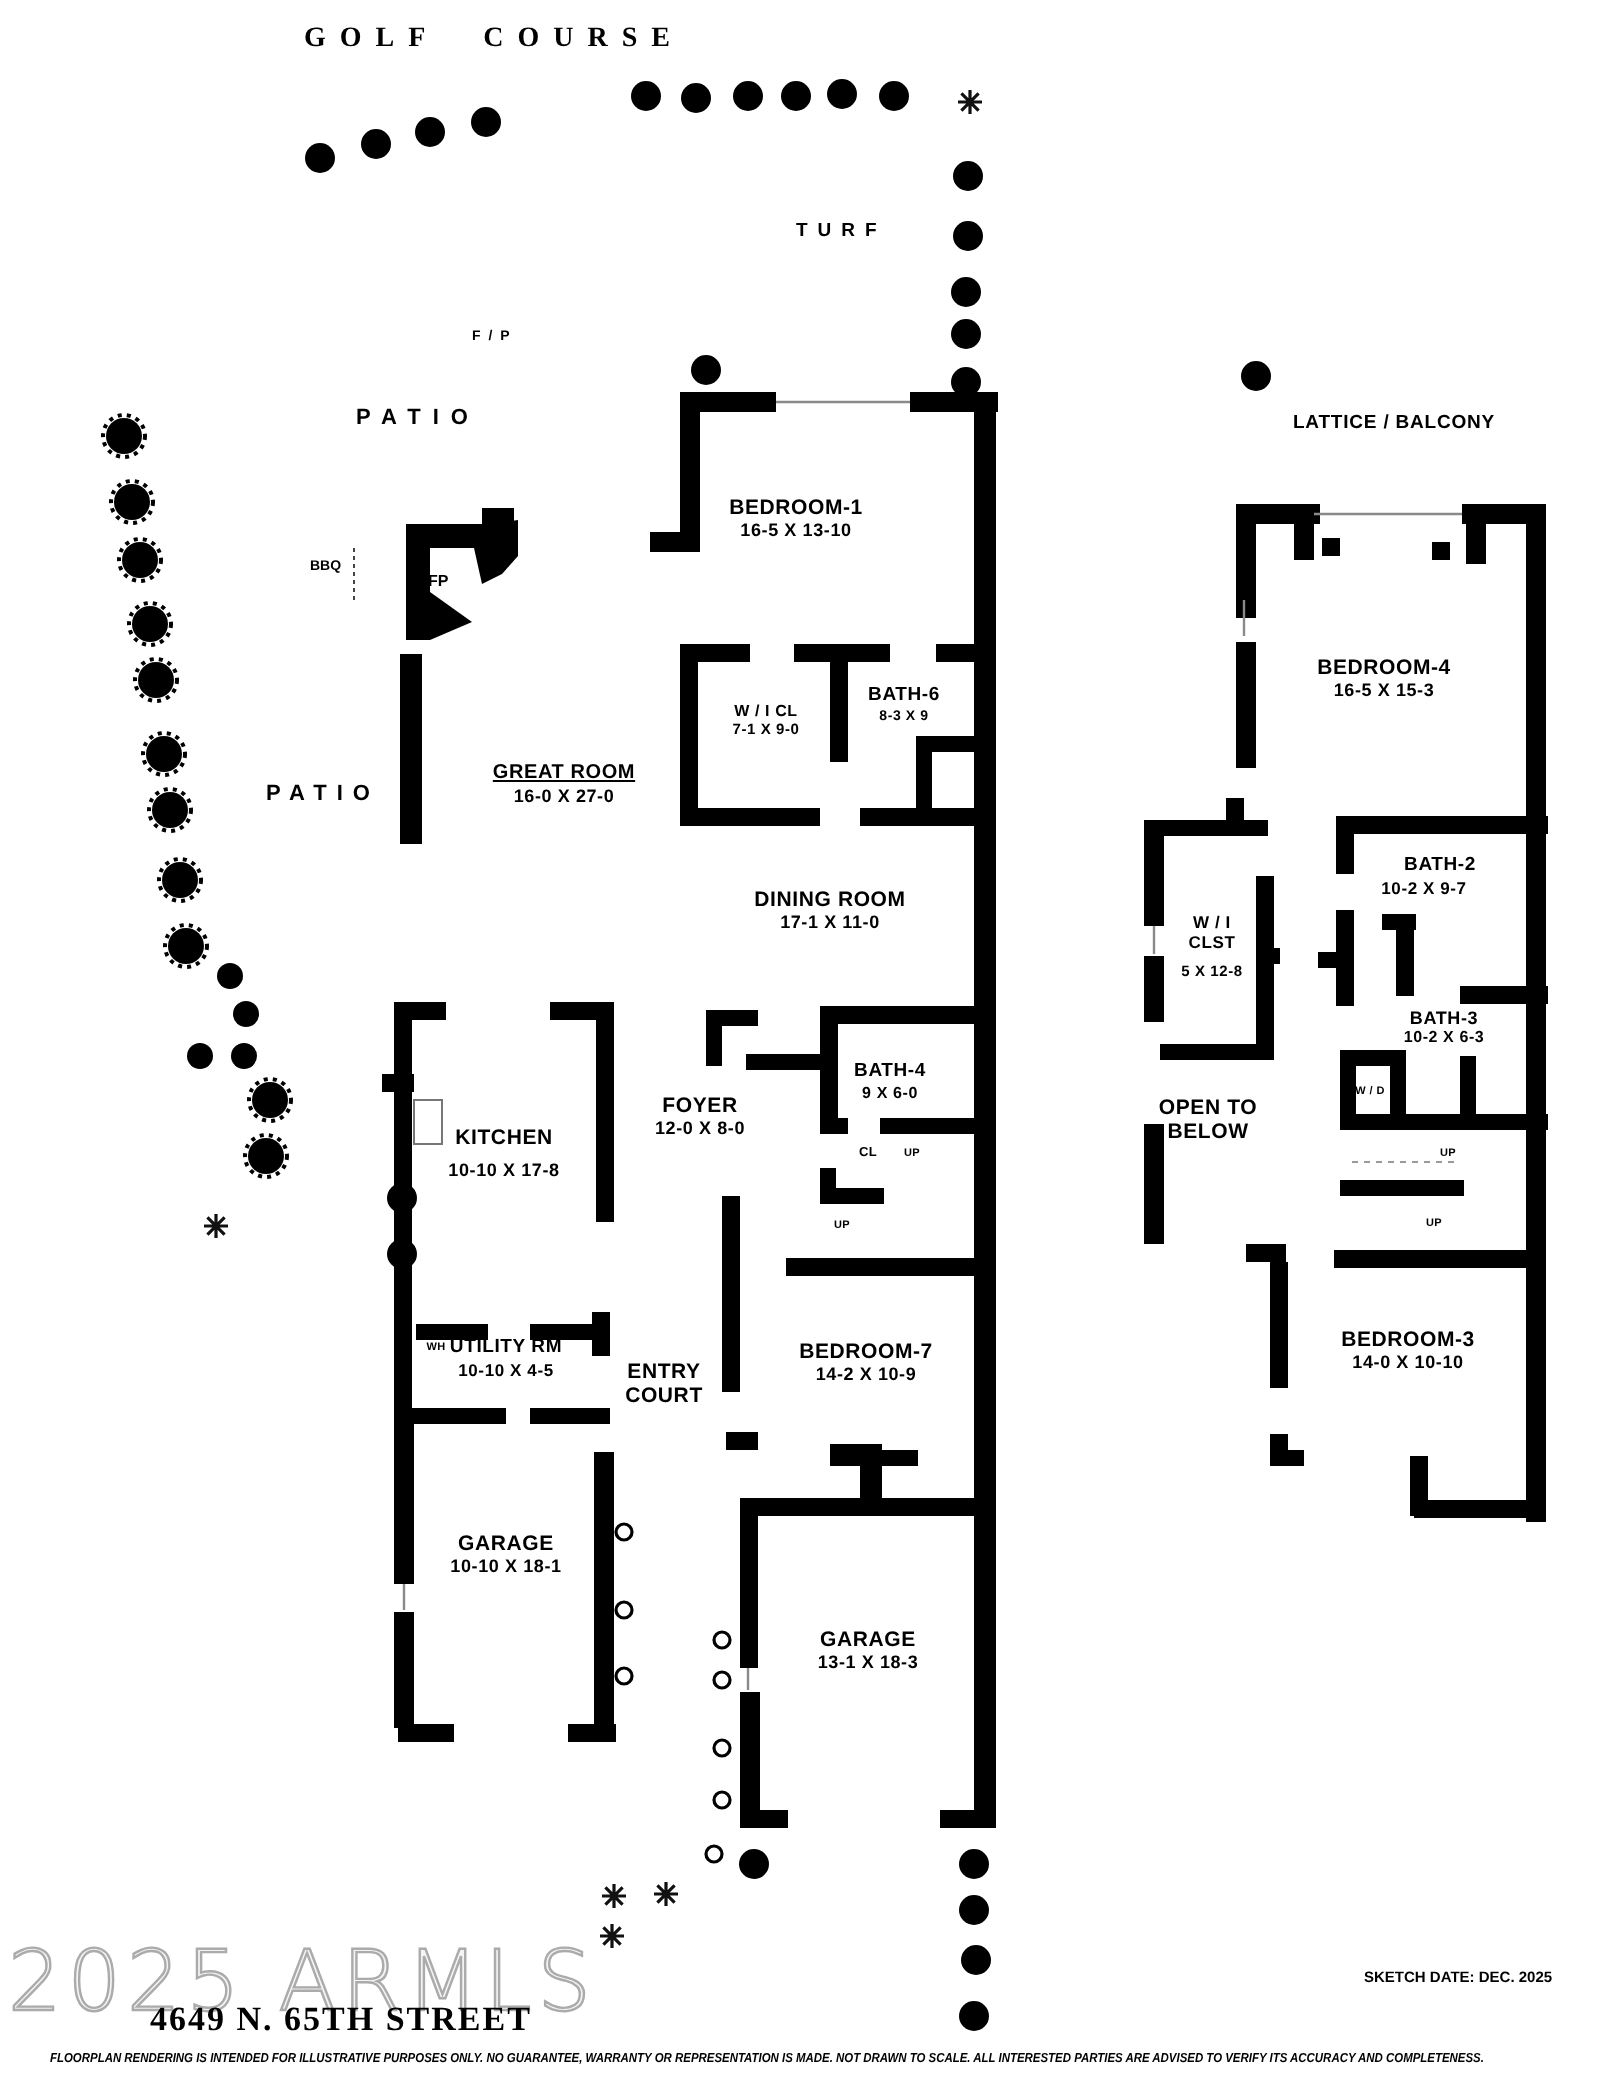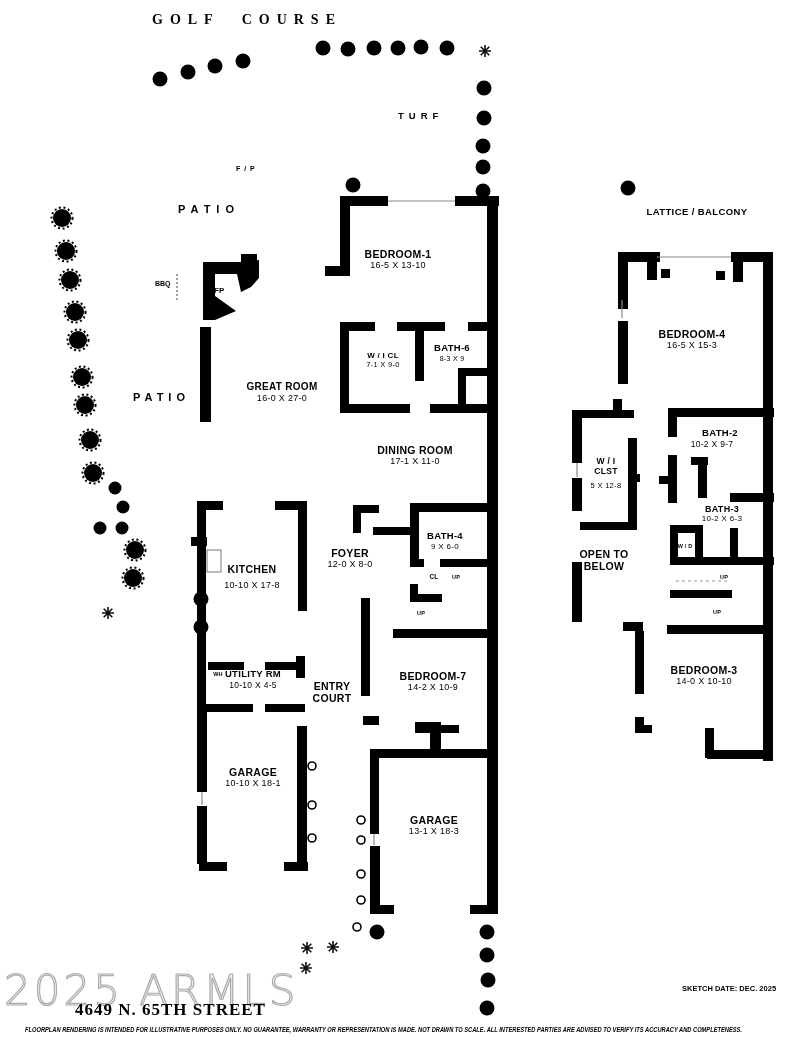--- a/index.html
+++ b/index.html
@@ -1,21 +1,21 @@
 <!DOCTYPE html>
 <html><head>
 <meta charset="utf-8">
 <style>
   html,body{margin:0;padding:0;background:#ffffff;}
   #sheet{position:relative;width:800px;height:1042px;background:#ffffff;overflow:hidden;
          font-family:"Liberation Sans",sans-serif;color:#000;}
   #walls{position:absolute;left:0;top:0;}
   .room{position:absolute;transform:translateX(-50%);text-align:center;z-index:5;}
   .rname{font-weight:bold;font-size:10.5px;letter-spacing:.3px;white-space:nowrap;line-height:1.15;}
-  .rdims{font-weight:normal;font-size:9px;letter-spacing:.3px;white-space:nowrap;line-height:1.3;}
+  .rdims{font-weight:bold;font-size:9px;letter-spacing:.3px;white-space:nowrap;line-height:1.3;}
   .wrap .rname{white-space:normal;}
   .small-label{position:absolute;font-weight:bold;font-size:6.5px;letter-spacing:.2px;z-index:5;transform:translateX(-50%);white-space:nowrap;}
   .tiny{font-size:5.5px;}
   .site-label{position:absolute;font-weight:bold;z-index:4;white-space:nowrap;}
   #golf-course{left:152px;top:12px;font-family:"Liberation Serif",serif;font-weight:600;
                font-size:14px;letter-spacing:7px;word-spacing:12px;}
   #turf{left:398px;top:110px;font-size:9.5px;letter-spacing:5px;}
   #patio-upper{left:178px;top:203px;font-size:11px;letter-spacing:6px;}
   #patio-lower{left:133px;top:391px;font-size:11px;letter-spacing:5px;}
   #fp-marker{left:236px;top:165px;font-size:7px;letter-spacing:1px;}
@@ -221,21 +221,21 @@
   </div>
   <div class="room" style="left:383px;top:351px;">
     <div class="rname" style="font-size:8px;">W / I  CL</div>
     <div class="rdims" style="font-size:7.5px;">7-1 X 9-0</div>
   </div>
   <div class="room" style="left:452px;top:343px;">
     <div class="rname" style="font-size:9.5px;">BATH-6</div>
     <div class="rdims" style="font-size:7px;">8-3 X 9</div>
   </div>
   <div class="room" style="left:282px;top:381px;">
-    <div class="rname" style="font-size:10px;">GREAT ROOM</div>
+    <div class="rname" style="font-size:10px;text-decoration:underline;">GREAT ROOM</div>
     <div class="rdims">16-0 X 27-0</div>
   </div>
   <div class="room" style="left:415px;top:444px;">
     <div class="rname">DINING ROOM</div>
     <div class="rdims">17-1 X 11-0</div>
   </div>
   <div class="room" style="left:252px;top:563px;">
     <div class="rname">KITCHEN</div>
     <div class="rdims" style="margin-top:5px;">10-10 X 17-8</div>
   </div>

